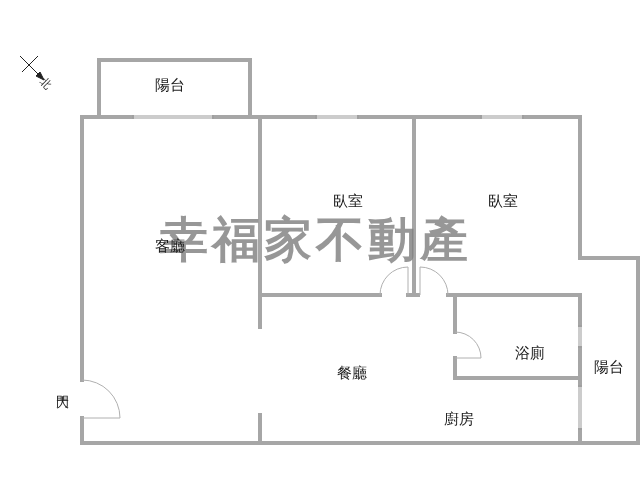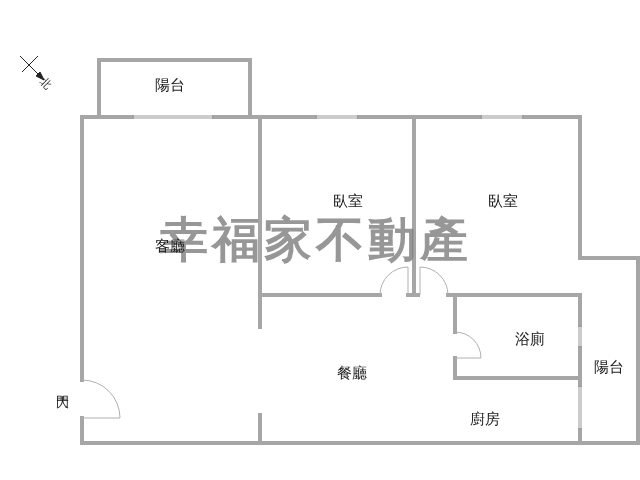--- a/index.html
+++ b/index.html
@@ -96,16 +96,16 @@
 
 <div class="watermark">幸福家不動產</div>
 
 <div class="north">北</div>
 
 <div class="label" style="left:155px; top:76px;">陽台</div>
 <div class="label" style="left:155px; top:237px;">客廳</div>
 <div class="label" style="left:333px; top:192px;">臥室</div>
 <div class="label" style="left:488px; top:192px;">臥室</div>
 <div class="label" style="left:337px; top:364px;">餐廳</div>
-<div class="label" style="left:515px; top:330px;">浴廁</div>
+<div class="label" style="left:515px; top:344px;">浴廁</div>
 <div class="label" style="left:594px; top:358px;">陽台</div>
-<div class="label" style="left:470px; top:410px;">廚房</div>
+<div class="label" style="left:444px; top:410px;">廚房</div>
 <div class="vlabel" style="left:56px; top:385px;">大門</div>
 
 </body></html>

